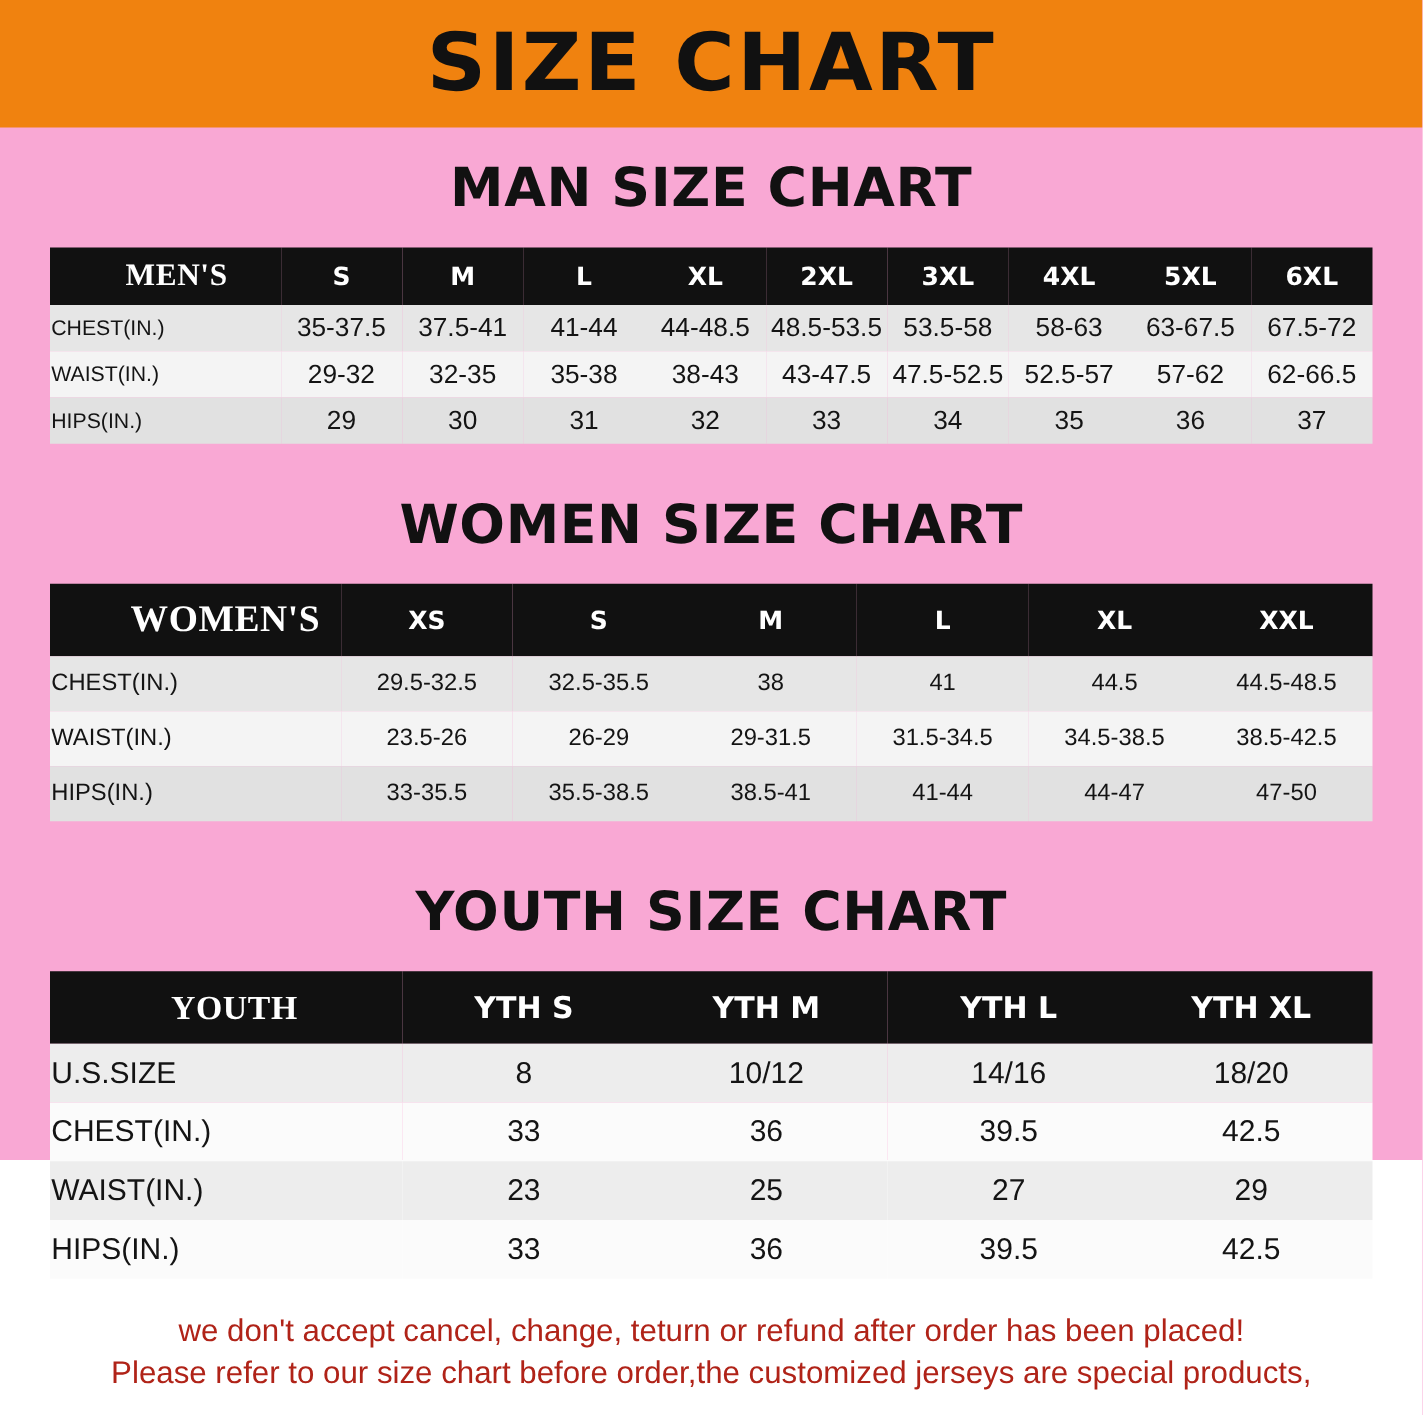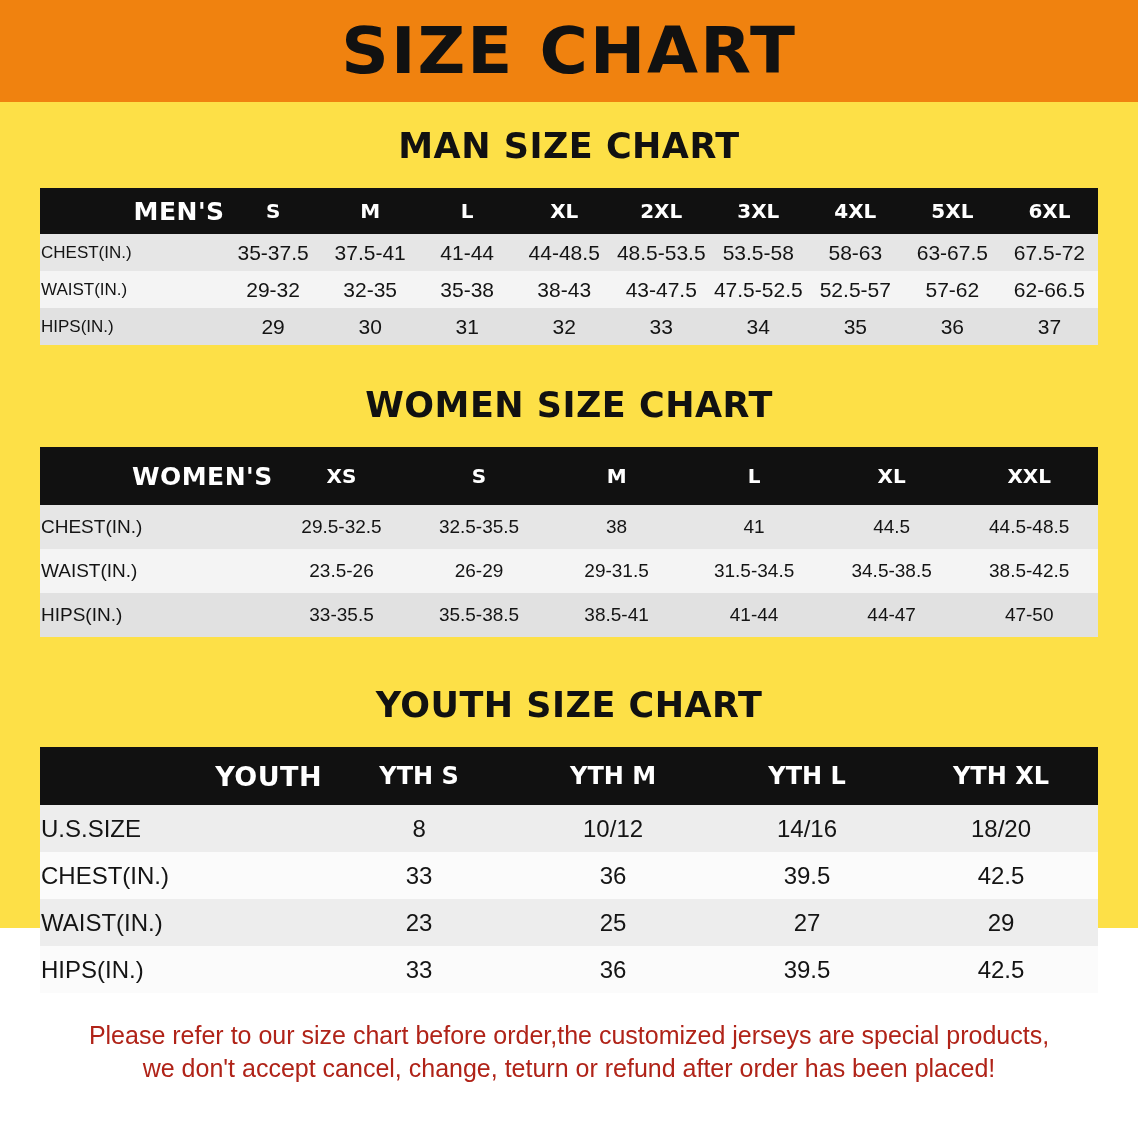--- a/index.html
+++ b/index.html
@@ -10,21 +10,21 @@
     width: 1138px;
     height: 1132px;
     background: #ffffff;
     font-family: "Liberation Sans", sans-serif;
     overflow: hidden;
   }
   .page {
     position: relative;
     width: 1138px;
     height: 928px;
-    background: #fde047;
+    background: #f9a8d4;
   }
 
   
   .banner {
     width: 100%;
     height: 102px;
     background: #f0820f;
     display: flex;
     align-items: center;
     justify-content: center;
@@ -37,21 +37,21 @@
     color: #111111;
     line-height: 1;
     transform: scaleX(1.03);
   }
 
   
   .section-title {
     text-align: center;
     font-family: "DejaVu Sans", sans-serif;
     font-weight: bold;
-    font-size: 35px;
+    font-size: 43px;
     color: #111111;
     letter-spacing: 0.5px;
   }
   .mst { margin-top: 24px; }
   .wst { margin-top: 40px; }
   .yst { margin-top: 48px; }
 
   
   .table-wrap {
     margin: 0 auto;
@@ -72,24 +72,25 @@
     background: #111111;
     color: #ffffff;
   }
   thead th {
     font-family: "DejaVu Sans", sans-serif;
     font-weight: bold;
     text-align: center;
     padding: 0;
   }
   th.rowlabel-head {
-    text-align: right;
+    text-align: center;
     padding-left: 18px;
     font-size: 25px;
     letter-spacing: 0.5px;
+    font-family: Liberation Serif, serif;
   }
 
   tbody td {
     text-align: center;
     font-family: "Liberation Sans", sans-serif;
     color: #141414;
   }
   td.rowlabel {
     text-align: left;
     color: #141414;
@@ -99,21 +100,21 @@
   .men-wrap thead th { height: 46px; font-size: 20px; }
   .men-wrap th.rowlabel-head { font-size: 25px; }
   .men-wrap tbody td { height: 35px; font-size: 21px; }
   .men-wrap tbody td.rowlabel { font-size: 17px; }
   .men-wrap tbody tr:nth-child(odd) { background: #e6e6e6; }
   .men-wrap tbody tr:nth-child(even) { background: #f4f4f4; }
   .men-wrap tbody tr:nth-child(3) { background: #e1e1e1; }
 
   
   .women-wrap thead th { height: 58px; font-size: 20px; }
-  .women-wrap th.rowlabel-head { font-size: 25px; padding-left: 48px; }
+  .women-wrap th.rowlabel-head { font-size: 30px; padding-left: 48px; }
   .women-wrap tbody td { height: 42px; font-size: 19px; }
   .women-wrap tbody tr:nth-child(odd) { background: #e6e6e6; }
   .women-wrap tbody tr:nth-child(even) { background: #f4f4f4; }
   .women-wrap tbody tr:nth-child(3) { background: #e1e1e1; }
 
   
   .youth-wrap thead th { height: 58px; font-size: 24px; }
   .youth-wrap th.rowlabel-head { font-size: 27px; padding-left: 13px; }
   .youth-wrap tbody td { height: 45px; font-size: 24px; }
   .youth-wrap tbody tr:nth-child(odd) { background: #ededed; }
@@ -313,17 +314,17 @@
           <td>33</td>
           <td>36</td>
           <td>39.5</td>
           <td>42.5</td>
         </tr>
       </tbody>
     </table>
   </div>
 
   <div class="note">
+    <div>we don't accept cancel, change, teturn or refund after order has been placed!</div>
     <div>Please refer to our size chart before order,the customized jerseys are special products,</div>
-    <div>we don't accept cancel, change, teturn or refund after order has been placed!</div>
   </div>
 
 </div>
 
 </body></html>

